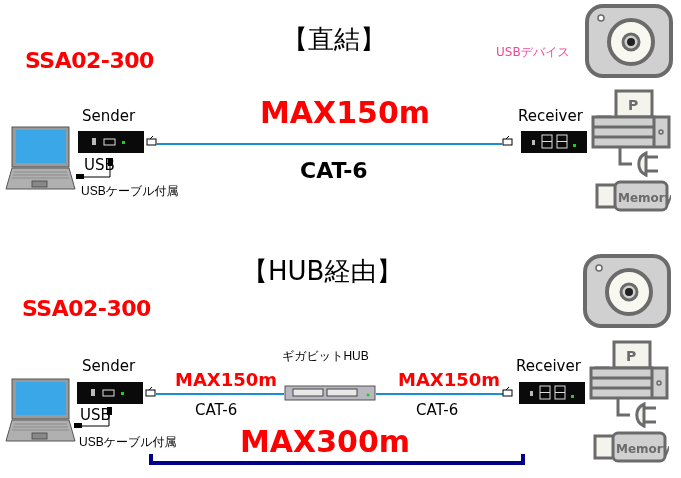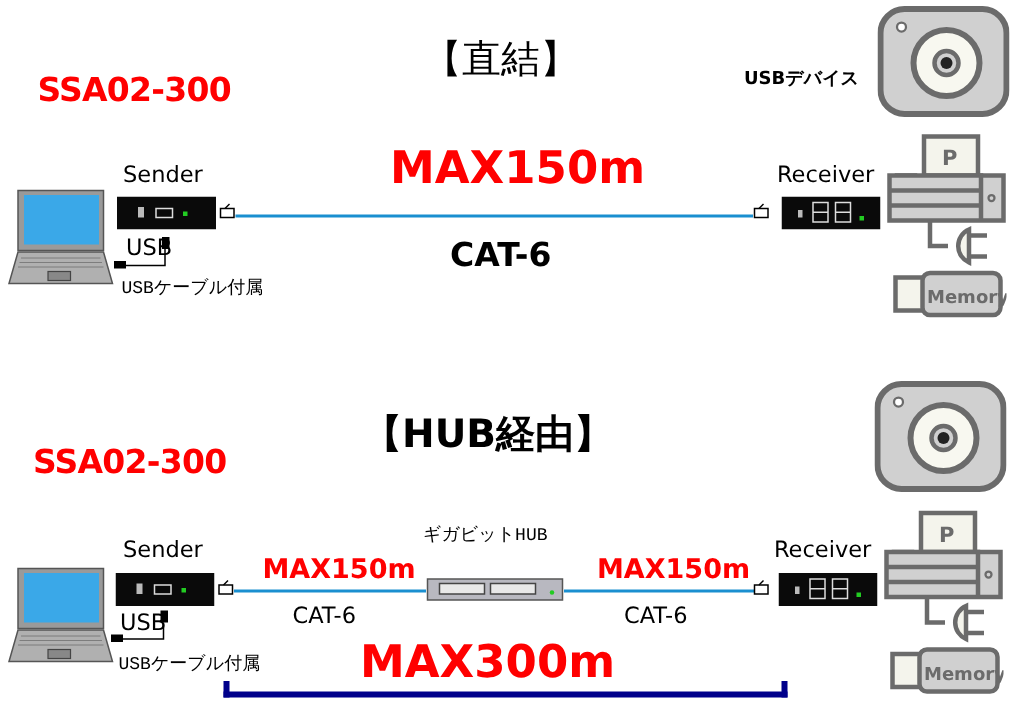--- a/index.html
+++ b/index.html
@@ -1,26 +1,26 @@
 <!DOCTYPE html>
 <html><head>
 <meta charset="utf-8">
 <style>
   html, body { margin:0; padding:0; background:#ffffff; }
   body { width:681px; height:478px; position:relative; overflow:hidden; font-family:"DejaVu Sans", sans-serif; }
   .abs { position:absolute; }
   .model { color:#ff0000; font-weight:bold; font-size:22px; font-family:"DejaVu Sans", sans-serif; letter-spacing:-0.5px; }
   .section-title { color:#000; font-size:26px; font-family:"DejaVu Sans", sans-serif; }
   .label { color:#000; font-size:15px; font-family:"DejaVu Sans", sans-serif; }
-  .small { color:#000; font-size:12px; font-family:Liberation Mono, monospace; }
+  .small { color:#000; font-size:12px; font-family:Liberation Sans, sans-serif; }
   .max-big { color:#ff0000; font-weight:bold; font-size:30px; font-family:"DejaVu Sans", sans-serif; }
   .max-mid { color:#ff0000; font-weight:bold; font-size:18px; font-family:"DejaVu Sans", sans-serif; }
   .cat-bold { color:#000; font-weight:bold; font-size:22px; font-family:"DejaVu Sans", sans-serif; }
   .cat { color:#000; font-size:15px; font-family:"DejaVu Sans", sans-serif; }
-  .usbdev { color:#000000; font-weight:bold; font-size:12px; font-family:"DejaVu Sans", sans-serif; }
+  .usbdev { color:#ec4899; font-weight:normal; font-size:12px; font-family:"DejaVu Sans", sans-serif; }
   .cable { height:2px; background:#1a8fd0; }
   .bracket { border:4px solid #00008b; border-top:none; }
 </style>
 </head>
 <body>
 
 <div class="abs section-title" style="left:282px;top:22px;">【直結】</div>
 <div class="abs model" style="left:25px;top:48px;">SSA02-300</div>
 <div class="abs usbdev" style="left:496px;top:44px;">USBデバイス</div>
 
@@ -98,21 +98,21 @@
   <line x1="56" y1="68" x2="68" y2="68" stroke="#6b6b6b" stroke-width="3"></line>
   <line x1="56" y1="82" x2="68" y2="82" stroke="#6b6b6b" stroke-width="3"></line>
 </svg>
 
 <svg class="abs" style="left:595px;top:180px;" width="76" height="32">
   <rect x="2" y="5" width="20" height="22" fill="#f4f4ec" stroke="#6b6b6b" stroke-width="3"></rect>
   <rect x="20" y="2" width="52" height="28" rx="5" fill="#d0d0d0" stroke="#6b6b6b" stroke-width="3"></rect>
   <text x="23" y="22" font-family="DejaVu Sans, sans-serif" font-size="12" font-weight="bold" fill="#6b6b6b">Memory</text>
 </svg>
 
-<div class="abs section-title" style="left:242px;top:272px;font-weight:bold;">【HUB経由】</div>
+<div class="abs section-title" style="left:242px;top:254px;">【HUB経由】</div>
 <div class="abs model" style="left:22px;top:296px;">SSA02-300</div>
 
 <svg class="abs" style="left:4px;top:378px;" width="72" height="66">
   <rect x="8" y="1" width="57" height="40" fill="#9a9a9a" stroke="#555" stroke-width="1"></rect>
   <rect x="12" y="4" width="50" height="33" fill="#3aa8e8"></rect>
   <polygon points="8,42 65,42 71,63 2,63" fill="#b0b0b0" stroke="#555" stroke-width="1"></polygon>
   <g stroke="#777" stroke-width="0.6">
     <line x1="10" y1="46" x2="63" y2="46"></line>
       <line x1="9" y1="49" x2="64" y2="49"></line>
       <line x1="8" y1="52" x2="65" y2="52"></line>

